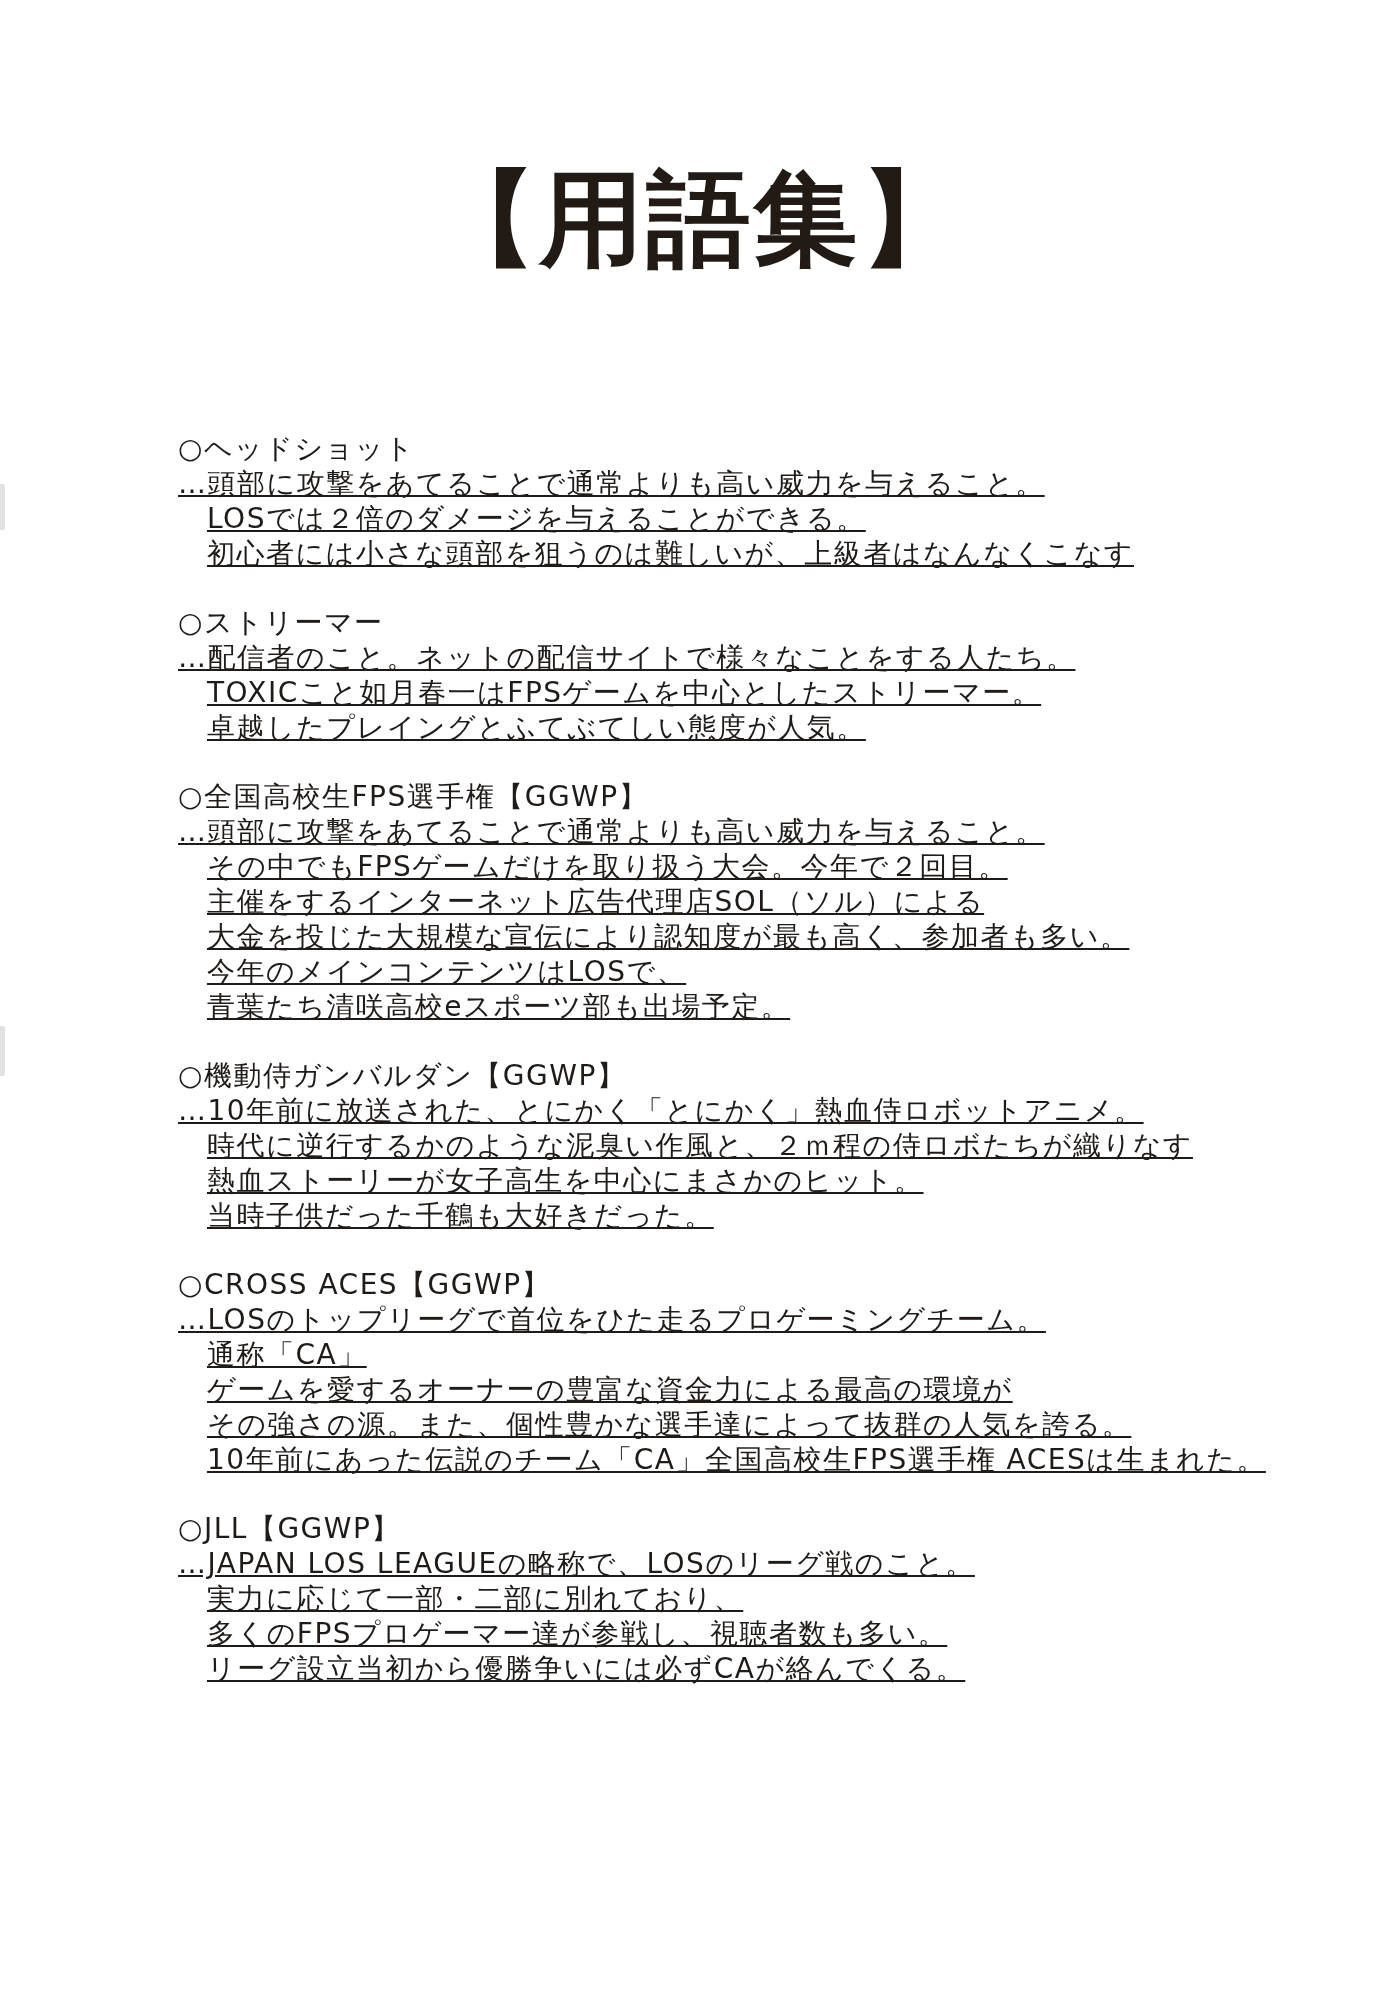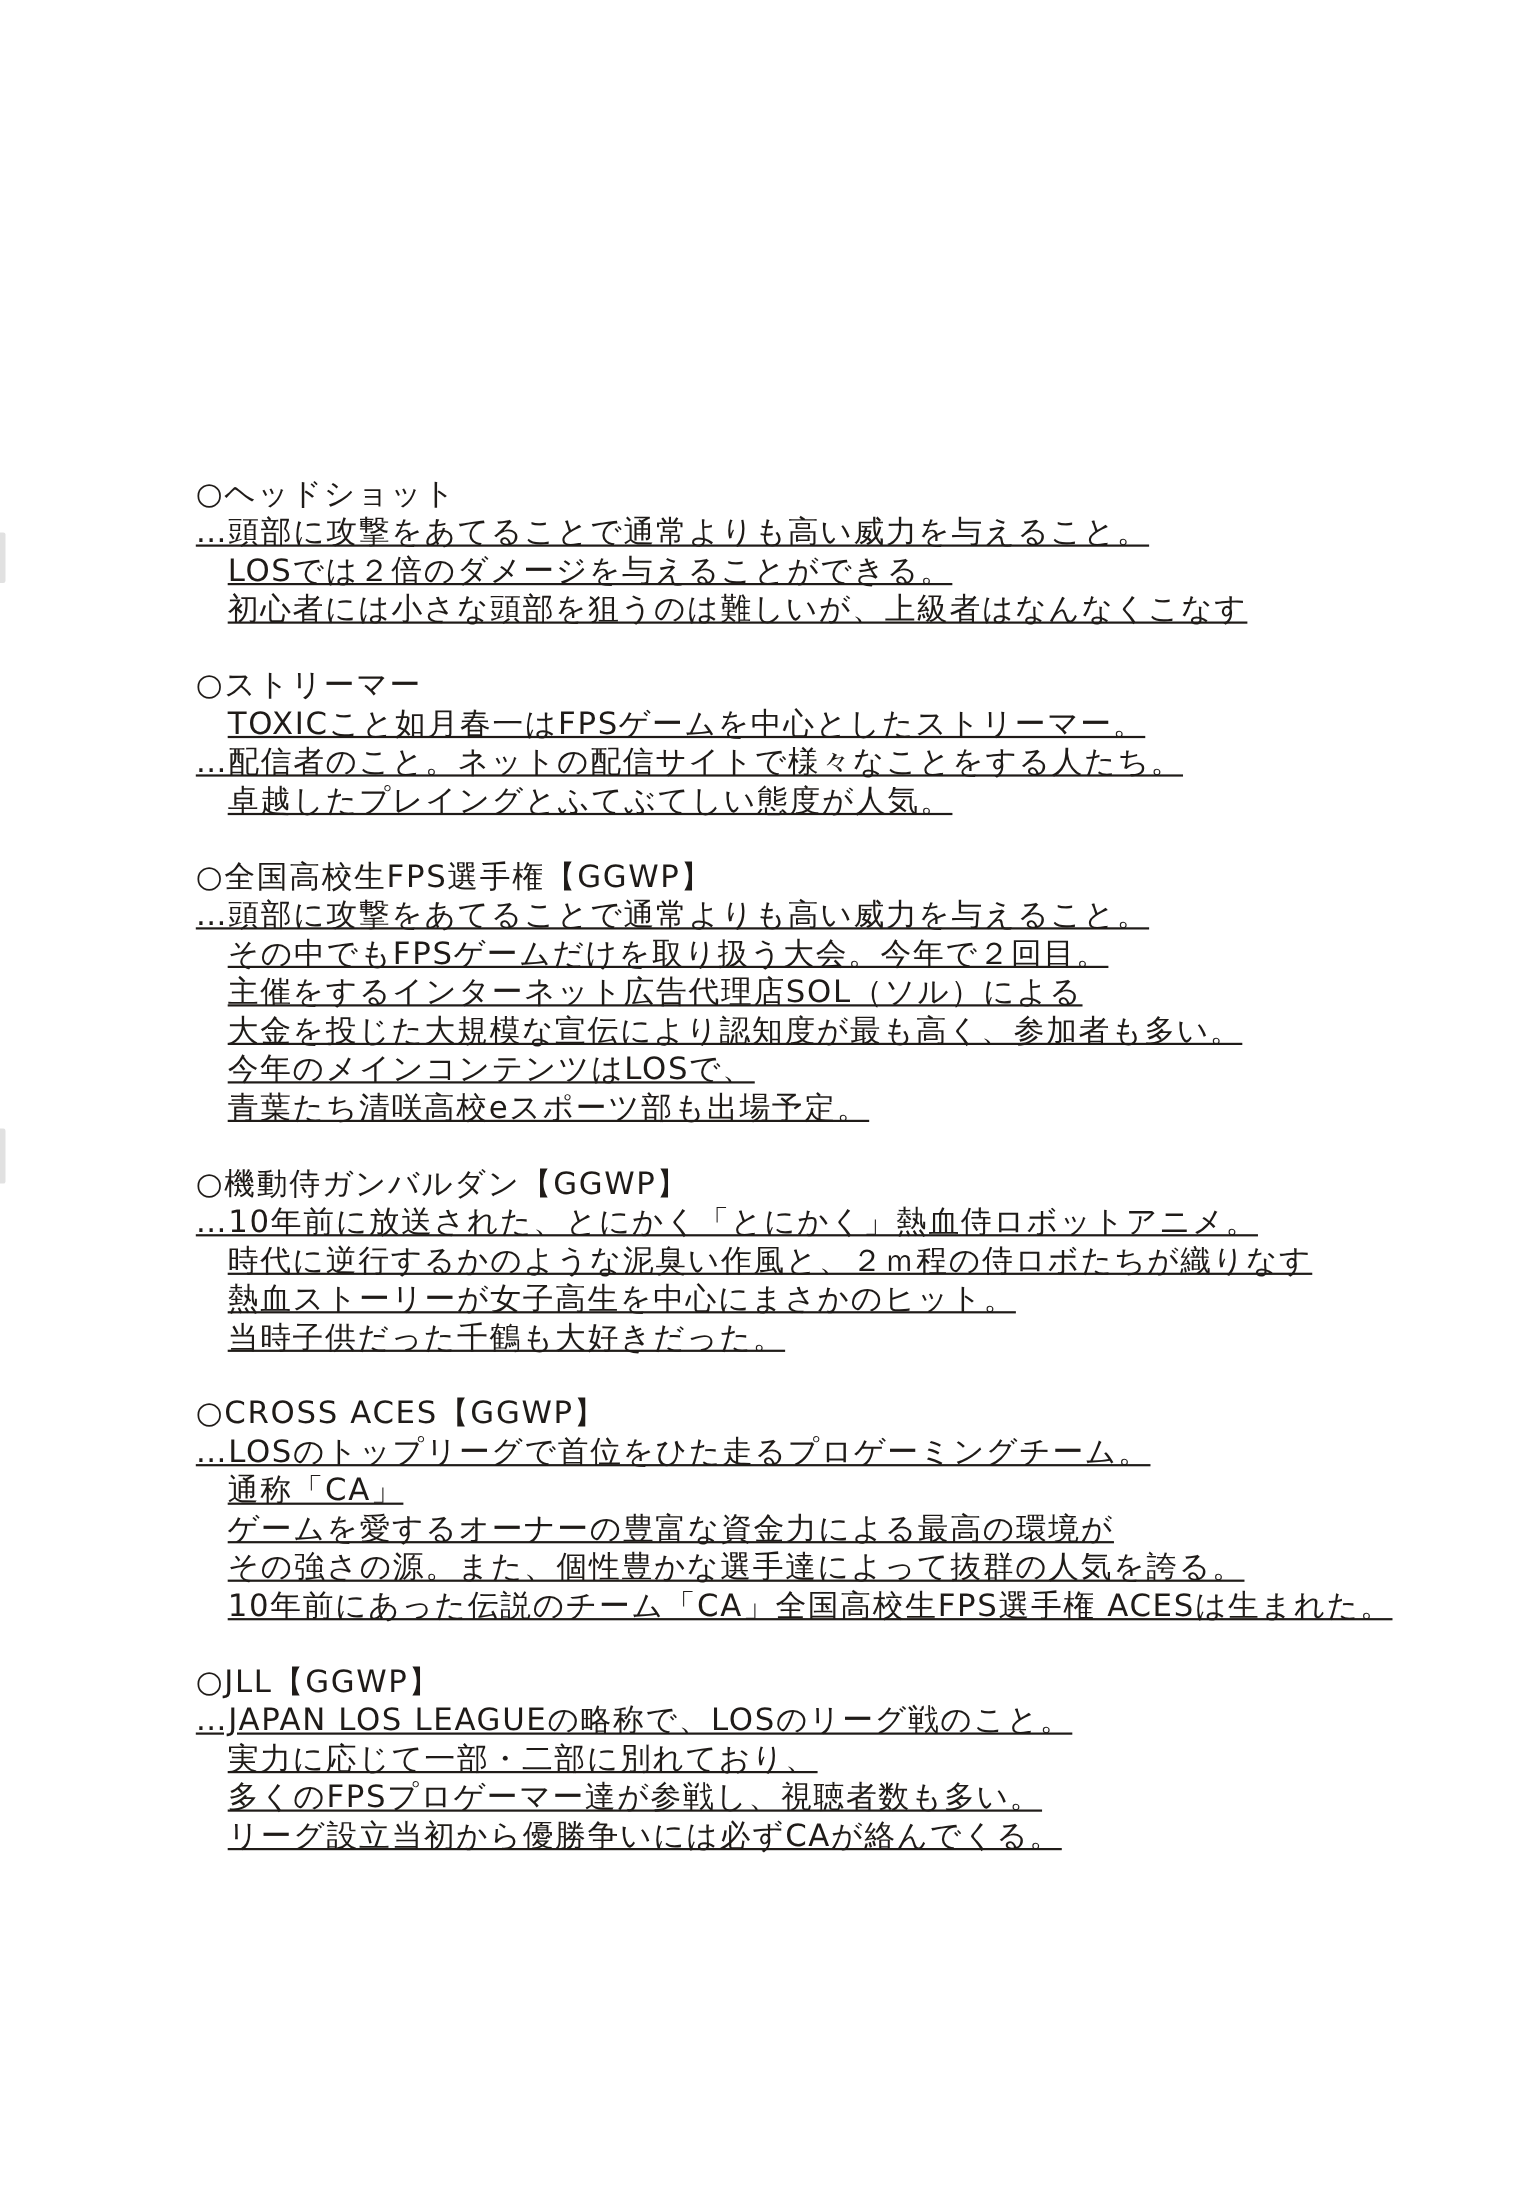--- a/index.html
+++ b/index.html
@@ -64,32 +64,33 @@
     opacity: 0.55;
     border-radius: 0 2px 2px 0;
   }
   .scan-artifact.a1 { top: 484px; height: 46px; }
   .scan-artifact.a2 { top: 1026px; height: 50px; }
 </style>
 </head>
 <body>
 
 <div class="page">
+  <h1 class="title">【用語集】</h1>
   <div class="entries" id="entries">
   <section class="entry">
     <div class="entry-heading">○ヘッドショット</div>
   <div class="entry-line">…頭部に攻撃をあてることで通常よりも高い威力を与えること。</div>
         <div class="entry-line indent">LOSでは２倍のダメージを与えることができる。</div>
         <div class="entry-line indent">初心者には小さな頭部を狙うのは難しいが、上級者はなんなくこなす</div>
       </section>
 
   <section class="entry">
     <div class="entry-heading">○ストリーマー</div>
-  <div class="entry-line indent">TOXICこと如月春一はFPSゲームを中心としたストリーマー。</div>
-        <div class="entry-line">…配信者のこと。ネットの配信サイトで様々なことをする人たち。</div>
+  <div class="entry-line">…配信者のこと。ネットの配信サイトで様々なことをする人たち。</div>
+        <div class="entry-line indent">TOXICこと如月春一はFPSゲームを中心としたストリーマー。</div>
         <div class="entry-line indent">卓越したプレイングとふてぶてしい態度が人気。</div>
       </section>
 
   <section class="entry">
     <div class="entry-heading">○全国高校生FPS選手権【GGWP】</div>
   <div class="entry-line">…頭部に攻撃をあてることで通常よりも高い威力を与えること。</div>
         <div class="entry-line indent">その中でもFPSゲームだけを取り扱う大会。今年で２回目。</div>
         <div class="entry-line indent">主催をするインターネット広告代理店SOL（ソル）による</div>
         <div class="entry-line indent">大金を投じた大規模な宣伝により認知度が最も高く、参加者も多い。</div>
         <div class="entry-line indent">今年のメインコンテンツはLOSで、</div>

